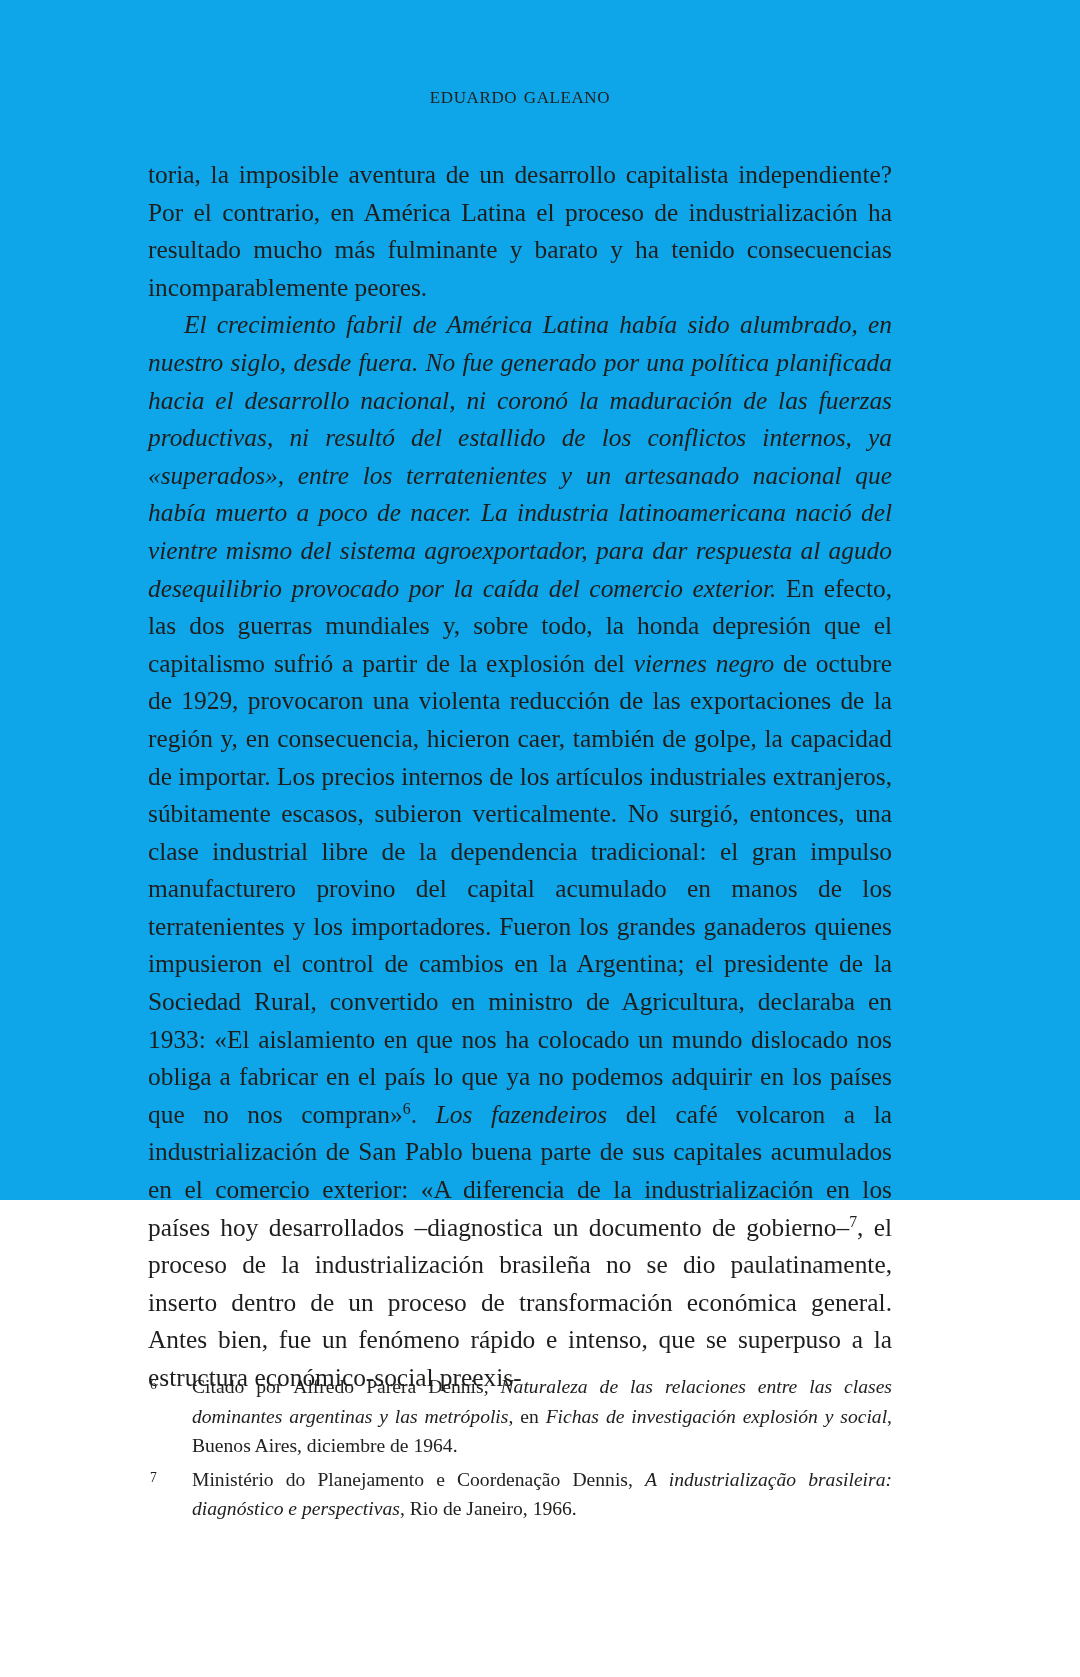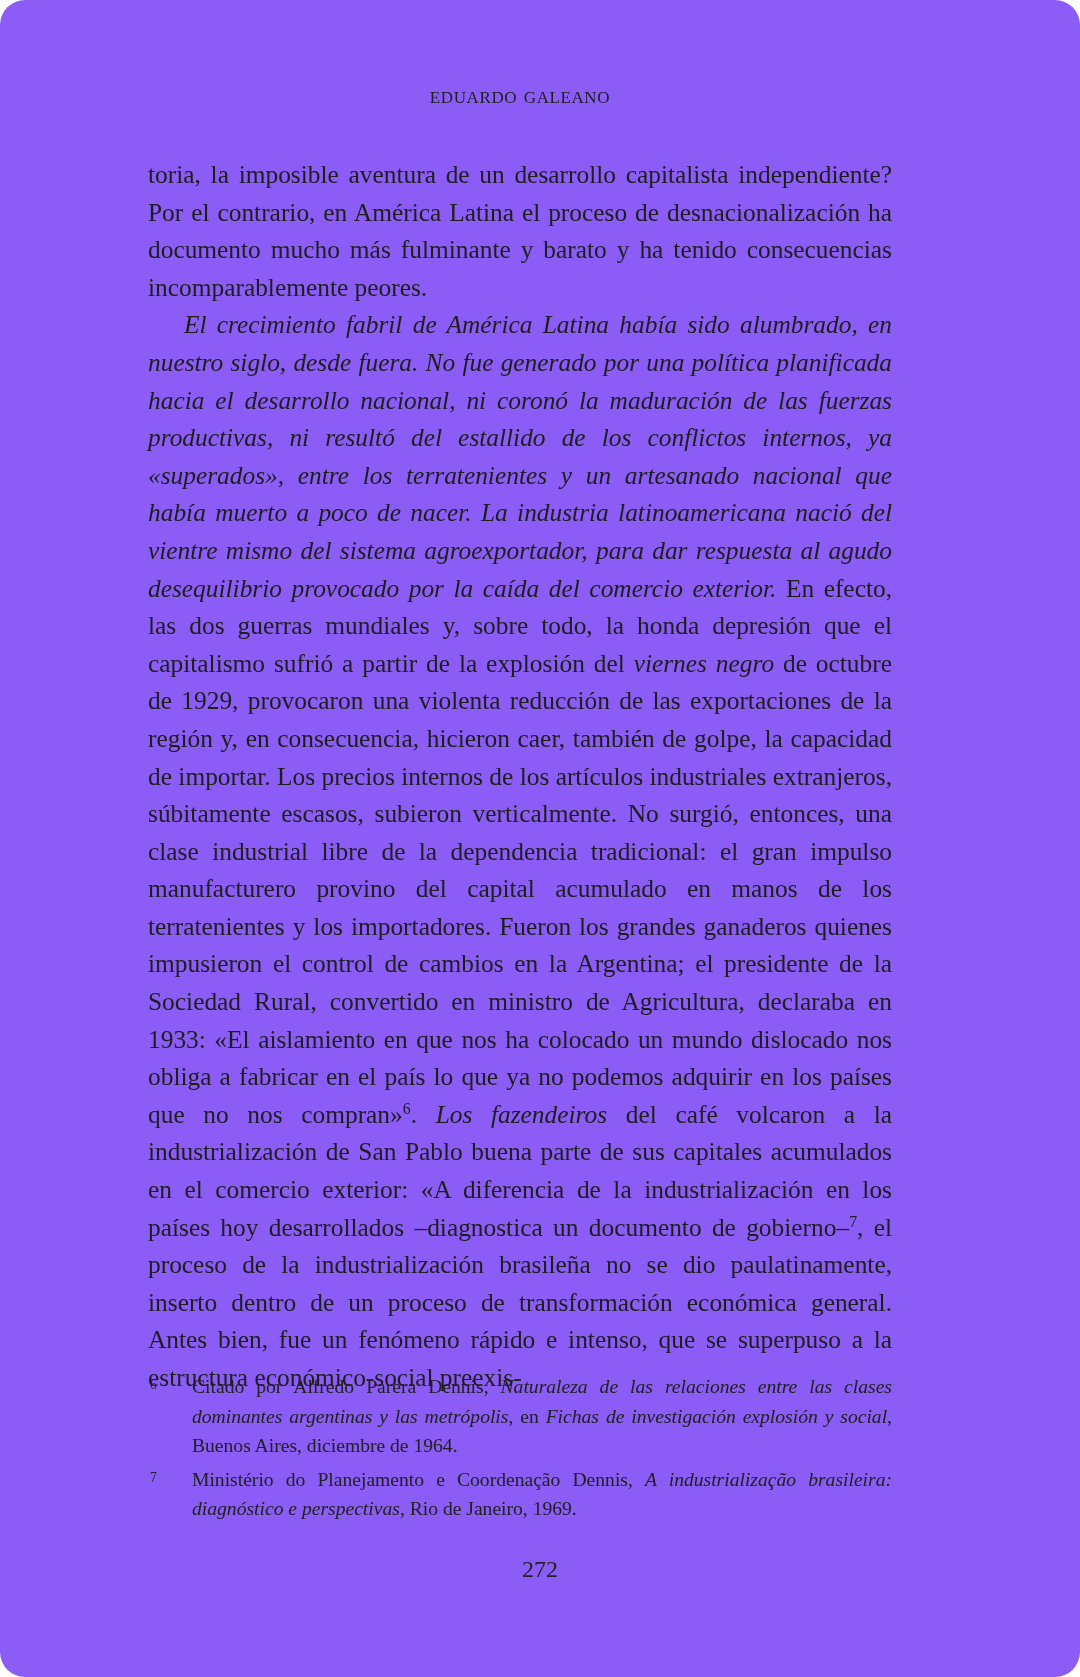--- a/index.html
+++ b/index.html
@@ -13,23 +13,22 @@
     position: relative;
     font-family: "Liberation Serif", "DejaVu Serif", serif;
     color: #1c1c1c;
     overflow: hidden;
   }
 
   .page {
     position: absolute;
     left: 0; top: 0;
     width: 1080px;
-    height: 1677px;
-    background: #8b5cf6;
-    border-radius: 25px;
+    height: 1200px;
+    background: #0ea5e9;
   }
 
   
   .running-head {
     position: absolute;
     left: 148px;
     top: 82px;
     width: 744px;
     text-align: center;
     font-size: 24px;
@@ -109,29 +108,28 @@
 </style>
 </head>
 <body>
 
 <div class="page">
 
   <div class="running-head">Eduardo Galeano</div>
 
   <div class="body-block">
 
-    <p class="para"><span>toria, la imposible aventura de un desarrollo capitalista independiente? Por el contrario, en América Latina el proceso de desnacionalización ha documento mucho más fulminante y barato y ha tenido consecuencias incomparablemente peores.</span></p>
+    <p class="para"><span>toria, la imposible aventura de un desarrollo capitalista independiente? Por el contrario, en América Latina el proceso de industrialización ha resultado mucho más fulminante y barato y ha tenido consecuencias incomparablemente peores.</span></p>
 
     <p class="para indent"><i>El crecimiento fabril de América Latina había sido alumbrado, en nuestro siglo, desde fuera. No fue generado por una política planificada hacia el desarrollo nacional, ni coronó la maduración de las fuerzas productivas, ni resultó del estallido de los conflictos internos, ya «superados», entre los terratenientes y un artesanado nacional que había muerto a poco de nacer. La industria latinoamericana nació del vientre mismo del sistema agroexportador, para dar respuesta al agudo desequilibrio provocado por la caída del comercio exterior.</i><span> En efecto, las dos guerras mundiales y, sobre todo, la honda depresión que el capitalismo sufrió a partir de la explosión del </span><i>viernes negro</i><span> de octubre de 1929, provocaron una violenta reducción de las exportaciones de la región y, en consecuencia, hicieron caer, también de golpe, la capacidad de importar. Los precios internos de los artículos industriales extranjeros, súbitamente escasos, subieron verticalmente. No surgió, entonces, una clase industrial libre de la dependencia tradicional: el gran impulso manufacturero provino del capital acumulado en manos de los terratenientes y los importadores. Fueron los grandes ganaderos quienes impusieron el control de cambios en la Argentina; el presidente de la Sociedad Rural, convertido en ministro de Agricultura, declaraba en 1933: «El aislamiento en que nos ha colocado un mundo dislocado nos obliga a fabricar en el país lo que ya no podemos adquirir en los países que no nos compran»</span><sup class="fn">6</sup><span>. </span><i>Los fazendeiros</i><span> del café volcaron a la industrialización de San Pablo buena parte de sus capitales acumulados en el comercio exterior: «A diferencia de la industrialización en los países hoy desarrollados –diagnostica un documento de gobierno–</span><sup class="fn">7</sup><span>, el proceso de la industrialización brasileña no se dio paulatinamente, inserto dentro de un proceso de transformación económica general. Antes bien, fue un fenómeno rápido e intenso, que se superpuso a la estructura económico-social preexis-</span></p>
 
   </div>
 
   <div class="footnotes">
 
     <p class="footnote"><span class="marker">6</span><span>Citado por Alfredo Parera Dennis, </span><i>Naturaleza de las relaciones entre las clases dominantes argentinas y las metrópolis</i><span>, en </span><i>Fichas de investigación explosión y social</i><span>, Buenos Aires, diciembre de 1964.</span></p>
 
-    <p class="footnote"><span class="marker">7</span><span>Ministério do Planejamento e Coordenação Dennis, </span><i>A industrialização brasileira: diagnóstico e perspectivas</i><span>, Rio de Janeiro, 1969.</span></p>
+    <p class="footnote"><span class="marker">7</span><span>Ministério do Planejamento e Coordenação Dennis, </span><i>A industrialização brasileira: diagnóstico e perspectivas</i><span>, Rio de Janeiro, 1966.</span></p>
 
   </div>
 
-  <div class="folio">272</div>
 
 </div>
 
 </body></html>

